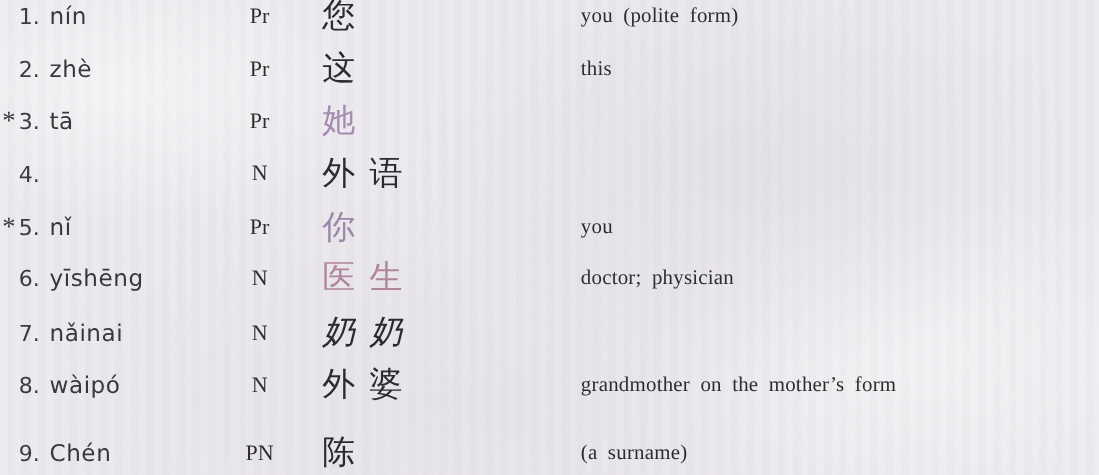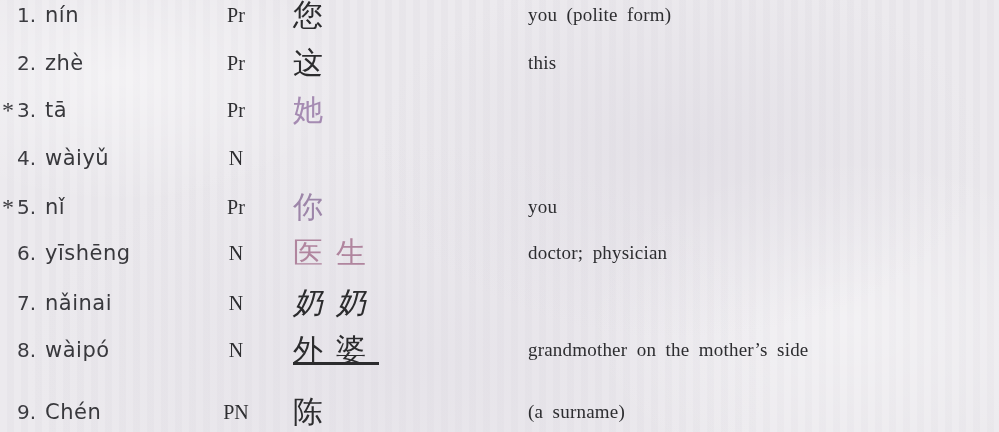--- a/index.html
+++ b/index.html
@@ -109,22 +109,22 @@
       <span class="star">*</span>
       <span class="num">3.</span>
       <span class="pinyin">tā</span>
       <span class="pos">Pr</span>
       <span class="hanzi" style="color: rgb(165, 139, 178);">她</span>
     </div>
 
     <div class="row">
       <span class="star"></span>
       <span class="num">4.</span>
-      <span class="pinyin">wàiyǔ</span>
       <span class="pos">N</span>
+      <span class="hanzi" style="color: rgb(44, 44, 46);">外语</span>
     </div>
 
     <div class="row">
       <span class="star">*</span>
       <span class="num">5.</span>
       <span class="pinyin">nǐ</span>
       <span class="pos">Pr</span>
       <span class="hanzi" style="color: rgb(157, 134, 169);">你</span>
       <span class="gloss">you</span>
     </div>
@@ -144,22 +144,22 @@
       <span class="pinyin">nǎinai</span>
       <span class="pos">N</span>
       <span class="hanzi" style="color: rgb(44, 44, 46); font-style: italic;">奶奶</span>
     </div>
 
     <div class="row">
       <span class="star"></span>
       <span class="num">8.</span>
       <span class="pinyin">wàipó</span>
       <span class="pos">N</span>
-      <span class="hanzi" style="color: rgb(44, 44, 46); text-decoration: underline;">外婆</span>
-      <span class="gloss">grandmother on the mother’s side</span>
+      <span class="hanzi" style="color: rgb(44, 44, 46);">外婆</span>
+      <span class="gloss">grandmother on the mother’s form</span>
     </div>
 
     <div class="row">
       <span class="star"></span>
       <span class="num">9.</span>
       <span class="pinyin">Chén</span>
       <span class="pos">PN</span>
       <span class="hanzi" style="color: rgb(44, 44, 46);">陈</span>
       <span class="gloss">(a surname)</span>
     </div>

